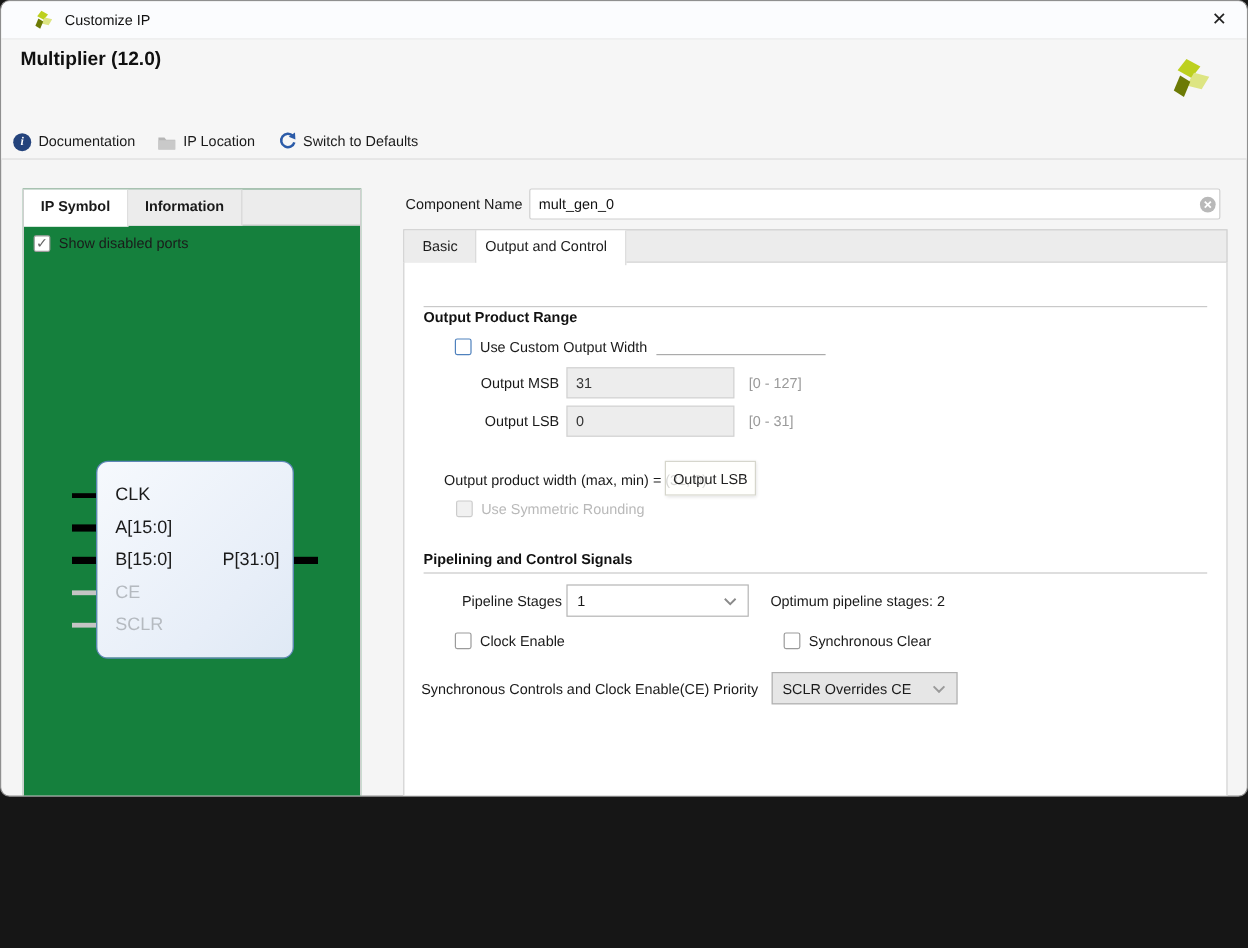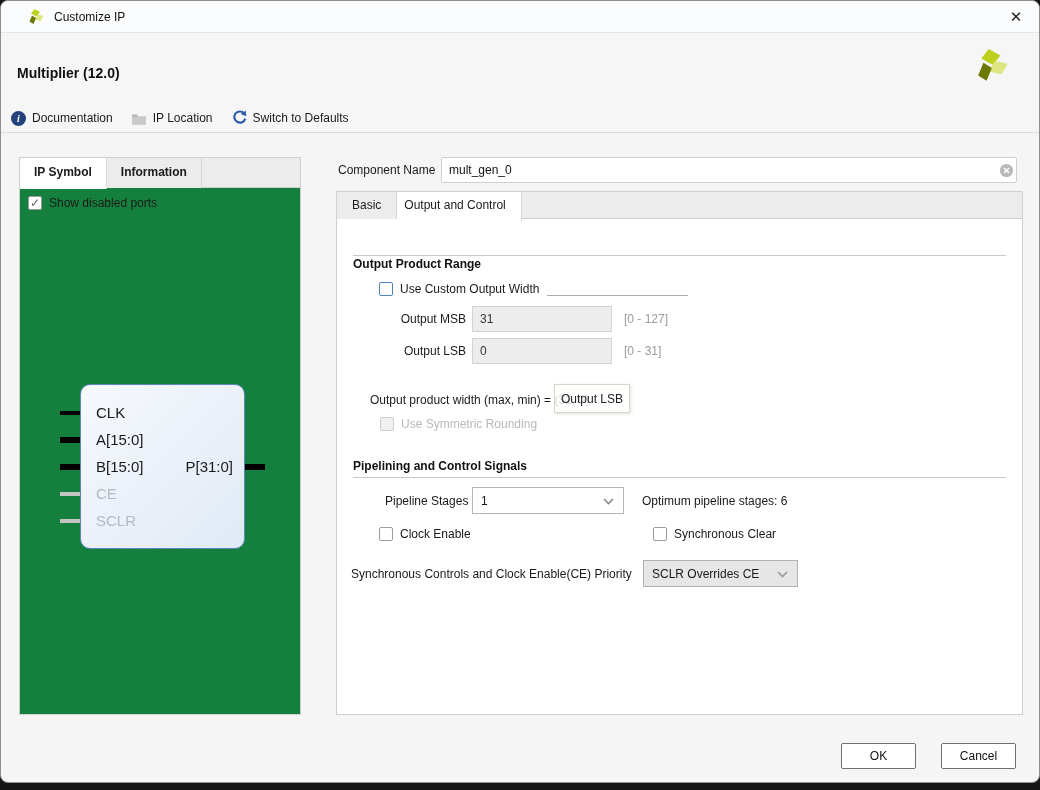--- a/index.html
+++ b/index.html
@@ -1,29 +1,29 @@
 <!DOCTYPE html>
 <html><head>
 <meta charset="utf-8">
 <style>
   * { margin:0; padding:0; box-sizing:border-box; }
   html,body { width:1040px; height:790px; }
   body { background:#161616; font-family:"Liberation Sans", sans-serif; font-size:12px; color:#1a1a1a; position:relative; overflow:hidden; }
 
-  .dialog { position:absolute; left:0; top:0; width:1040px; height:783px; background:#f5f5f5; border:1px solid #8f8f8f; border-radius:8px; overflow:hidden; }
+  .dialog { position:absolute; left:0; top:0; width:1040px; height:664px; background:#f5f5f5; border:1px solid #8f8f8f; border-radius:8px; overflow:hidden; }
 
   
   .titlebar { position:absolute; left:0; top:0; width:100%; height:32px; background:#fbfcfe; border-bottom:1px solid #e6e6e6; }
   .titlebar .logo { position:absolute; left:27px; top:7px; width:18px; height:18px; }
   .titlebar .title { position:absolute; left:53px; top:0; line-height:32px; font-size:12px; color:#111; }
   .close-btn { position:absolute; right:10px; top:4px; width:26px; height:24px; text-align:center; line-height:24px; font-size:15px; color:#222; cursor:pointer; }
 
   
   .header { position:absolute; left:0; top:32px; width:100%; height:100px; background:#f6f6f6; border-bottom:1px solid #dcdcdc; }
-  .header .product { position:absolute; left:16px; top:32px; font-size:14px; font-weight:bold; color:#111; }
+  .header .product { position:absolute; left:16px; top:8px; font-size:16px; font-weight:bold; color:#111; }
   .header .brandlogo { position:absolute; right:26px; top:14px; width:38px; height:38px; }
   .toolbar { position:absolute; left:10px; top:75px; height:20px; display:flex; align-items:center; gap:18px; }
   .toolbtn { display:flex; align-items:center; gap:6px; cursor:pointer; }
   .info-ic { width:15px; height:15px; border-radius:50%; background:#24437c; color:#fff; font-size:10px; font-weight:bold; font-family:"Liberation Serif", serif; text-align:center; line-height:15px; font-style:italic; }
 
   
   .left-panel { position:absolute; left:18px; top:156px; width:282px; height:558px; background:#15803d; border:1px solid #cfcfcf; }
   .lp-tabbar { position:absolute; left:0; top:0; width:100%; height:30px; background:#ececec; border-bottom:1px solid #cfcfcf; display:flex; }
   .lp-tab { height:30px; line-height:29px; padding:0 14px; font-weight:bold; font-size:12px; border-right:1px solid #d6d6d6; background:#ececec; cursor:pointer; }
   .lp-tab.active { background:#fff; height:31px; border-bottom:0; }
@@ -182,21 +182,21 @@
     <div class="sec-title" style="top:240px;">Pipelining and Control Signals</div>
     <div class="sec-rule" style="top:258px;"></div>
 
     <span class="field-label" style="left:48px; top:275px;">Pipeline Stages</span>
     <div class="dropdown" style="left:135px; top:268px; width:152px;">
       <span>1</span>
       <svg class="chev" width="11" height="7" viewBox="0 0 11 7">
         <path d="M1 1 L5.5 5.5 L10 1" stroke="#8a8a8a" stroke-width="1.6" fill="none"></path>
       </svg>
     </div>
-    <span class="field-label" style="left:305px; top:275px;">Optimum pipeline stages: 6</span>
+    <span class="field-label" style="left:305px; top:275px;">Optimum pipeline stages: 2</span>
 
     <div class="cb-row" style="left:42px; top:308px;">
       <span class="cb"></span>
       <span>Clock Enable</span>
     </div>
     <div class="cb-row" style="left:288px; top:308px;padding-left:28px;">
       <span class="cb"></span>
       <span>Synchronous Clear</span>
     </div>
 

